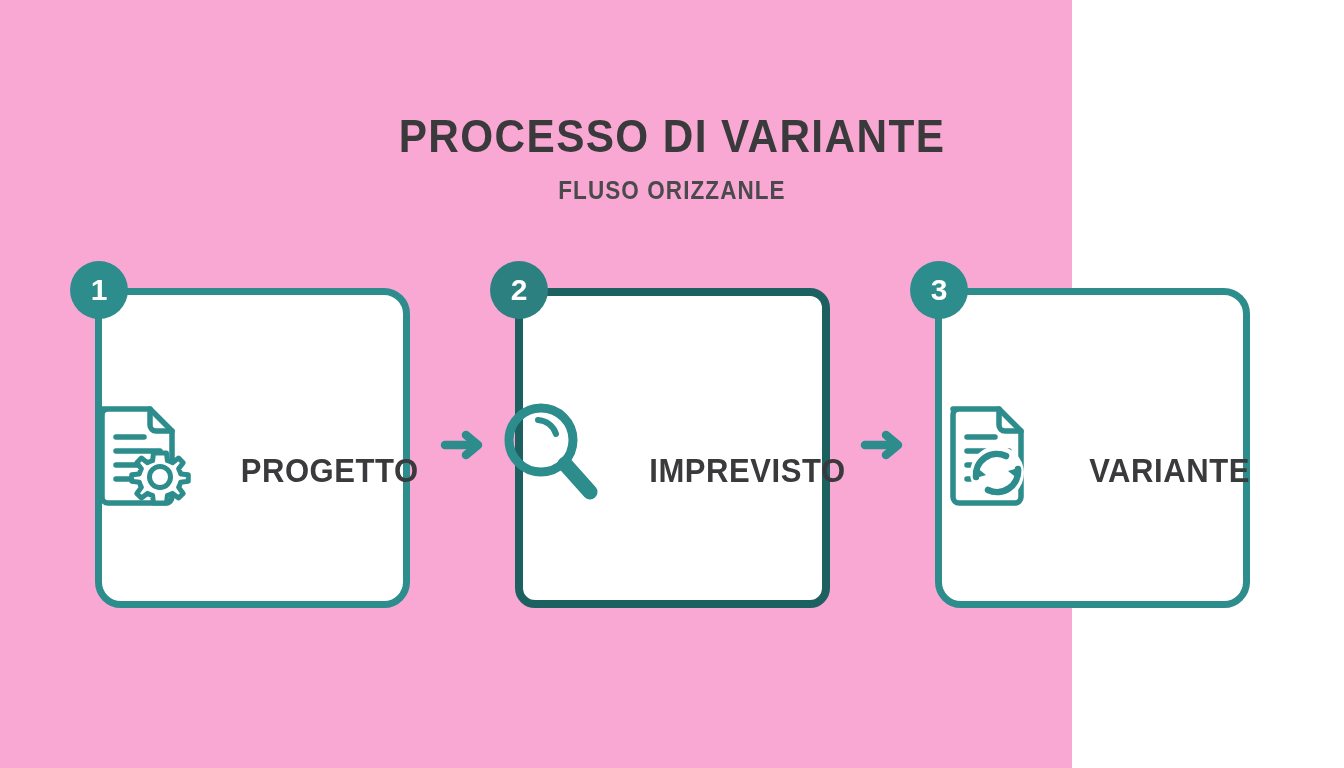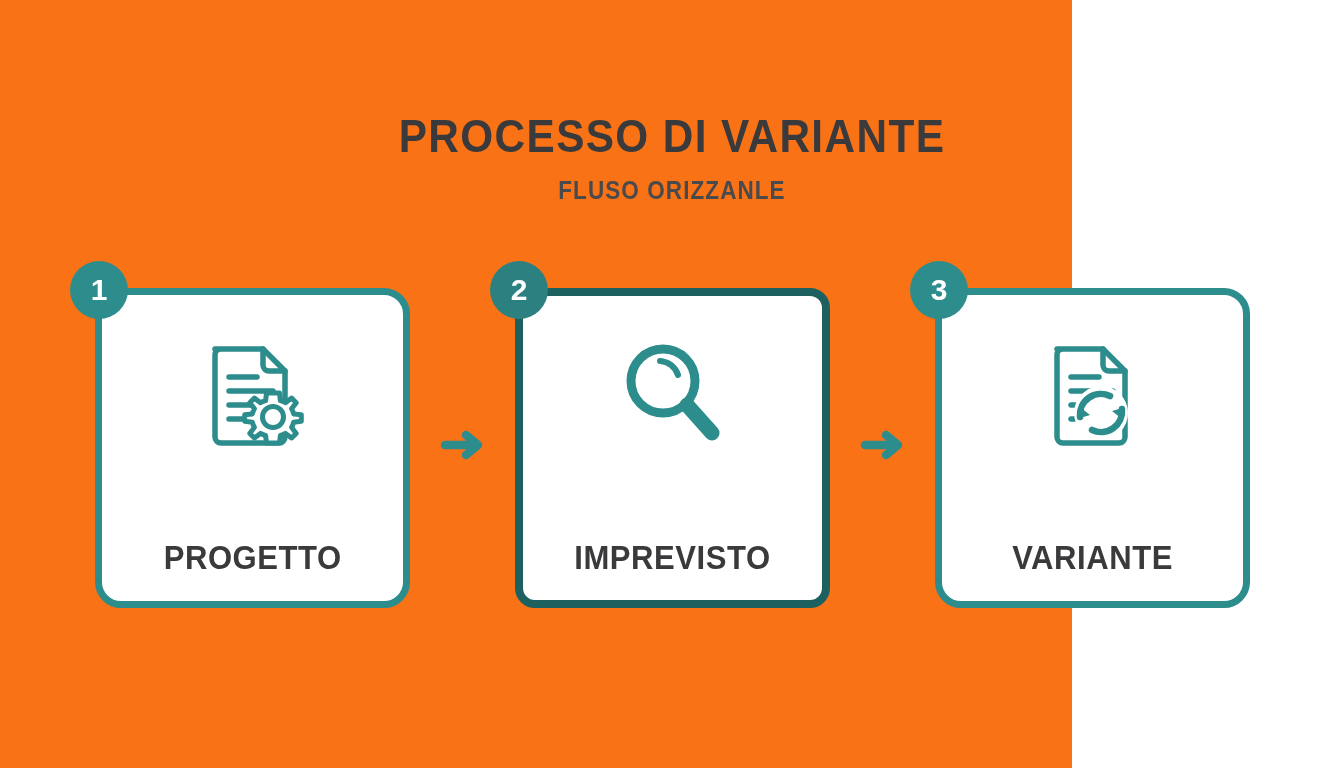--- a/index.html
+++ b/index.html
@@ -10,21 +10,21 @@
   body {
     width: 1344px;
     height: 768px;
     font-family: "Liberation Sans", sans-serif;
     overflow: hidden;
   }
   #page {
     position: relative;
     width: 1072px;
     height: 768px;
-    background: #f97316;
+    background: #f9a8d4;
   }
 
   
   .header {
     position: absolute;
     top: 112px;
     left: 0;
     width: 1344px;
     text-align: center;
   }
@@ -75,21 +75,21 @@
     position: absolute;
     left: 0;
     top: 0;
     width: 315px;
     height: 320px;
     box-sizing: border-box;
     border: 7px solid #2d8c8c;
     border-radius: 26px;
     background: #ffffff;
     display: flex;
-    flex-direction: column;
+    flex-direction: row;
     align-items: center;
     justify-content: center;
     gap: 35px;
   }
   .step--emphasis .card {
     border-color: #1d6060;
     border-width: 8px;
     border-radius: 20px;
   }
 

